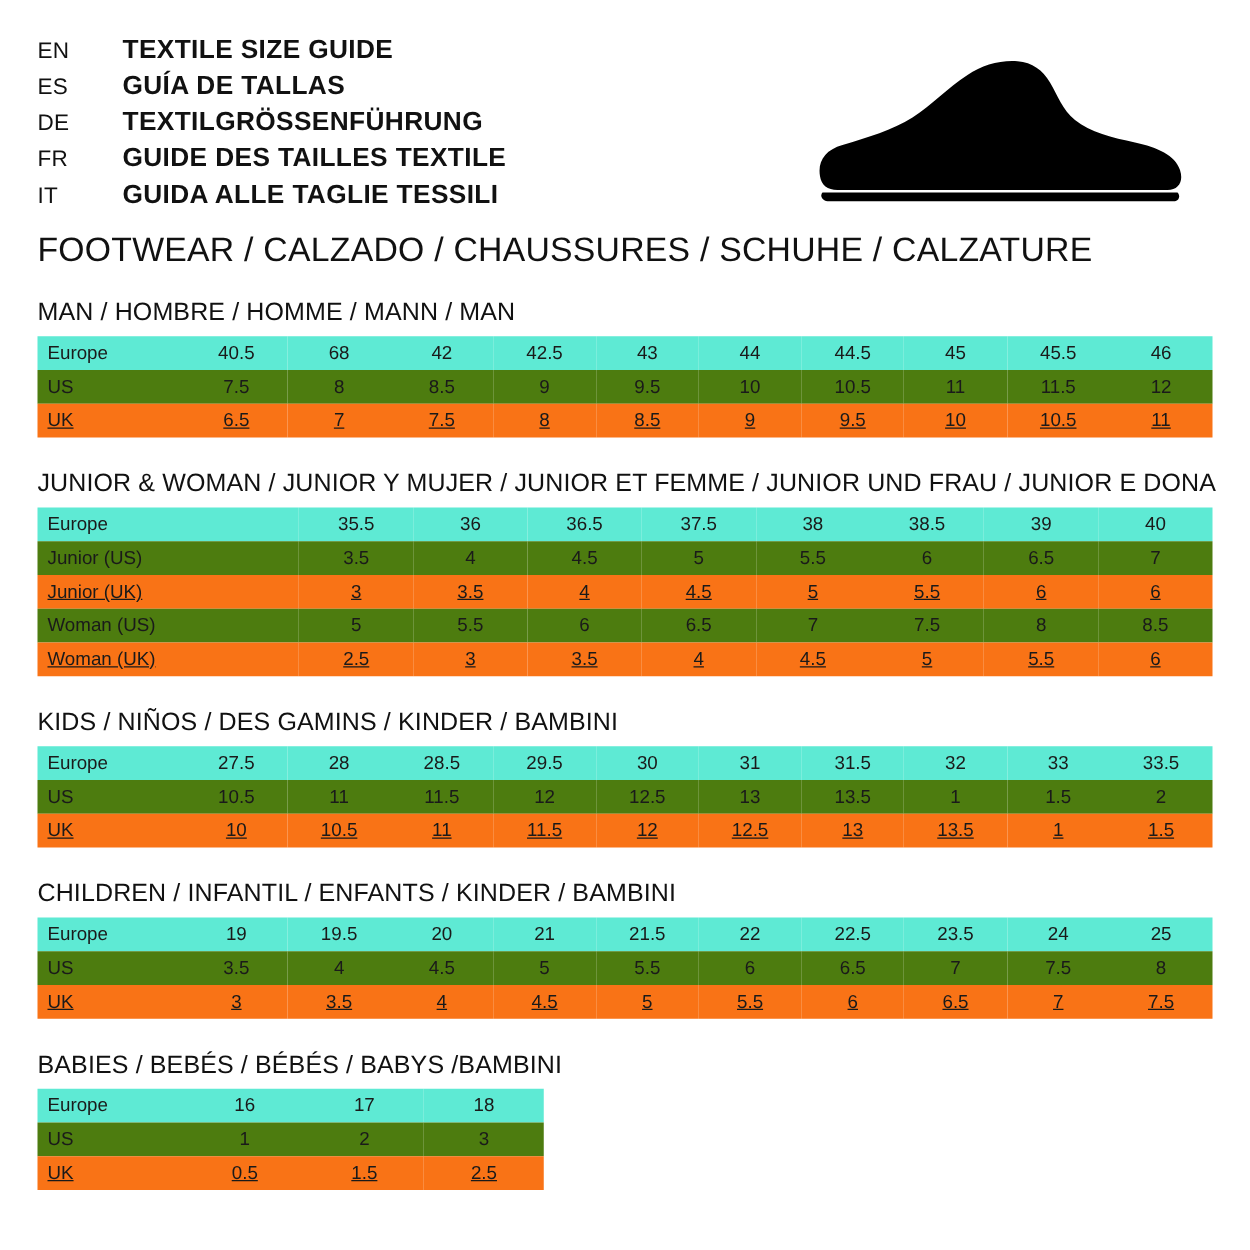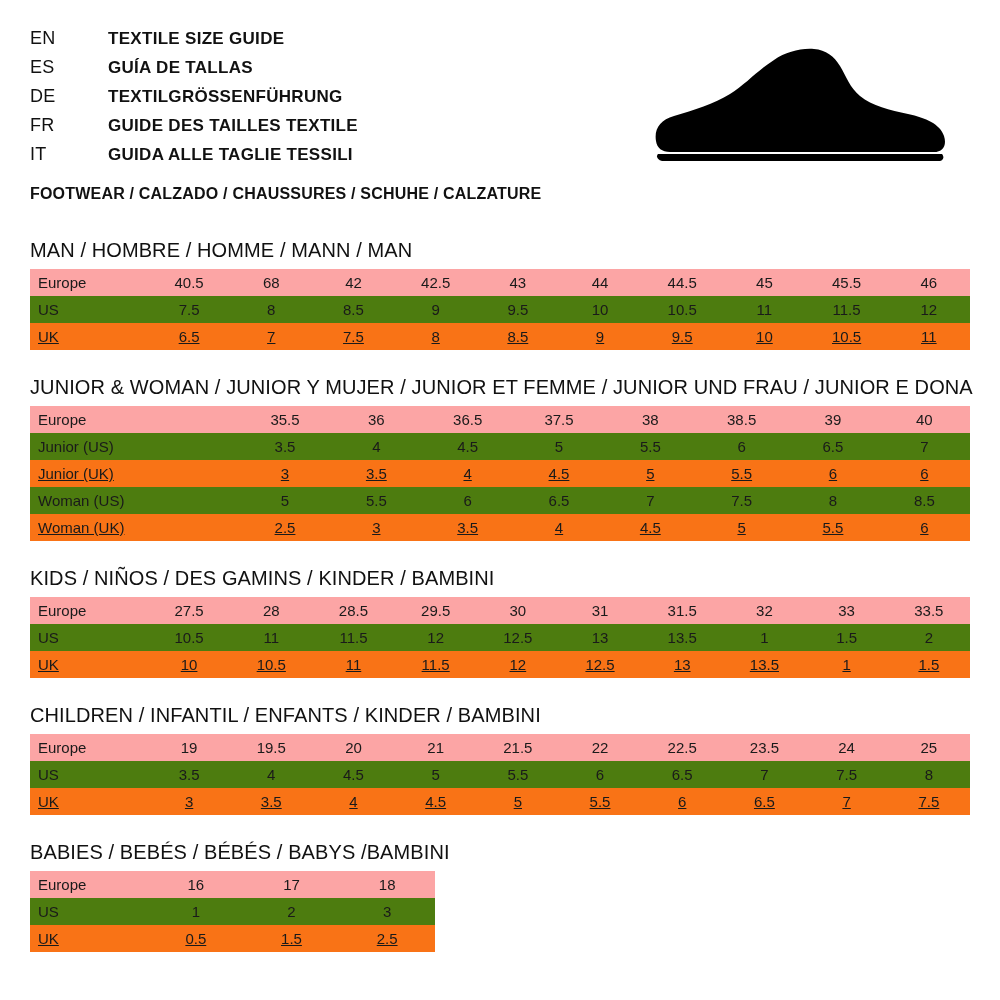--- a/index.html
+++ b/index.html
@@ -38,30 +38,29 @@
     align-items: baseline;
     height: 29px;
   }
   .lang-code {
     width: 68px;
     font-size: 18px;
     letter-spacing: 0.2px;
     color: #111;
   }
   .lang-title {
-    font-size: 17px;
+    font-size: 21px;
     font-weight: bold;
     letter-spacing: 0.3px;
     color: #111;
-    margin-left: 10px;
   }
   .section-headline {
     margin-top: 12px;
-    font-size: 16px;
-    font-weight: bold;
+    font-size: 27px;
+    font-weight: normal;
     letter-spacing: 0.2px;
     color: #111;
   }
   .shoe-illustration {
     position: absolute;
     top: 18px;
     right: 20px;
     width: 300px;
     height: 120px;
   }
@@ -92,21 +91,21 @@
     font-size: 15px;
     padding: 0;
     vertical-align: middle;
   }
   table.size-table td.rowlabel {
     text-align: left;
     padding-left: 8px;
     width: 110px;
   }
   tr.head td {
-    background: #fca5a5;
+    background: #5eead4;
     font-size: 15px;
   }
   tr.odd td { background: #4d7c0f; }
   tr.even td { background: #f97316; text-decoration: underline; }
 </style>
 </head>
 <body>
 
 <div class="page">
 

